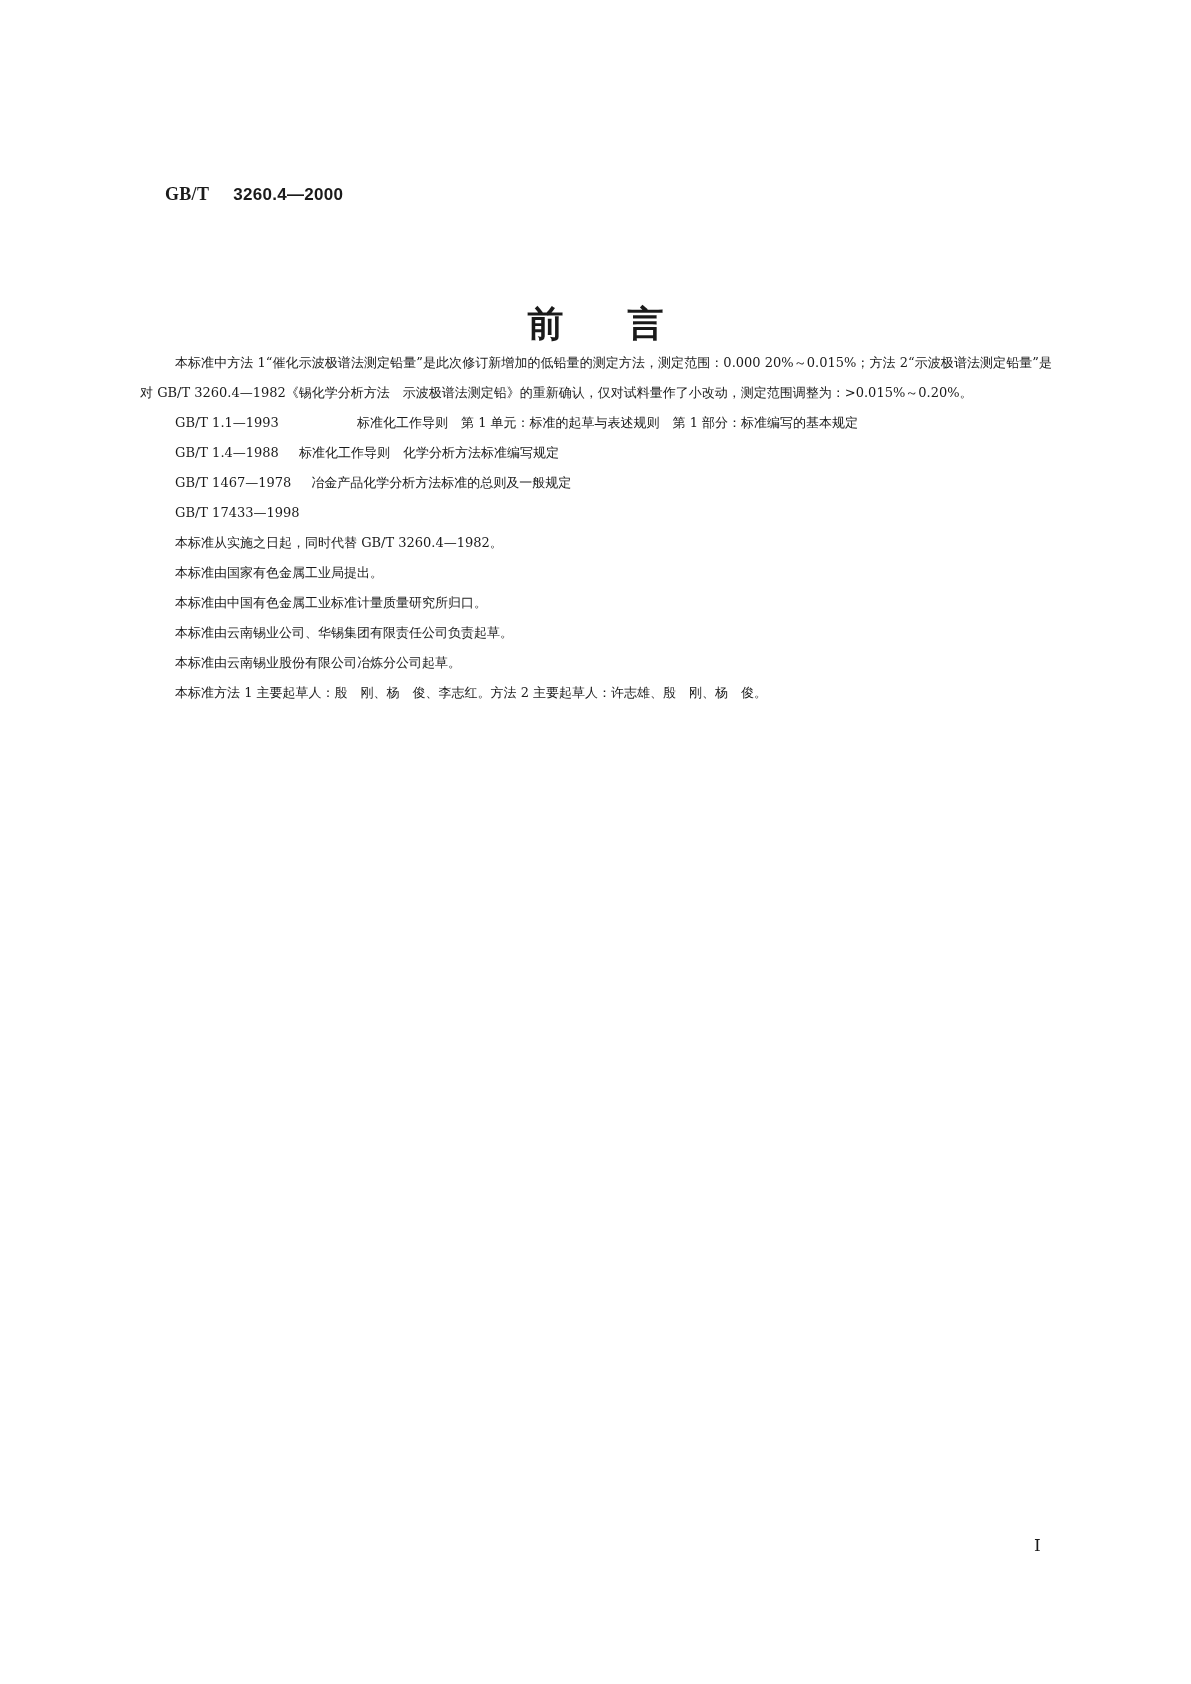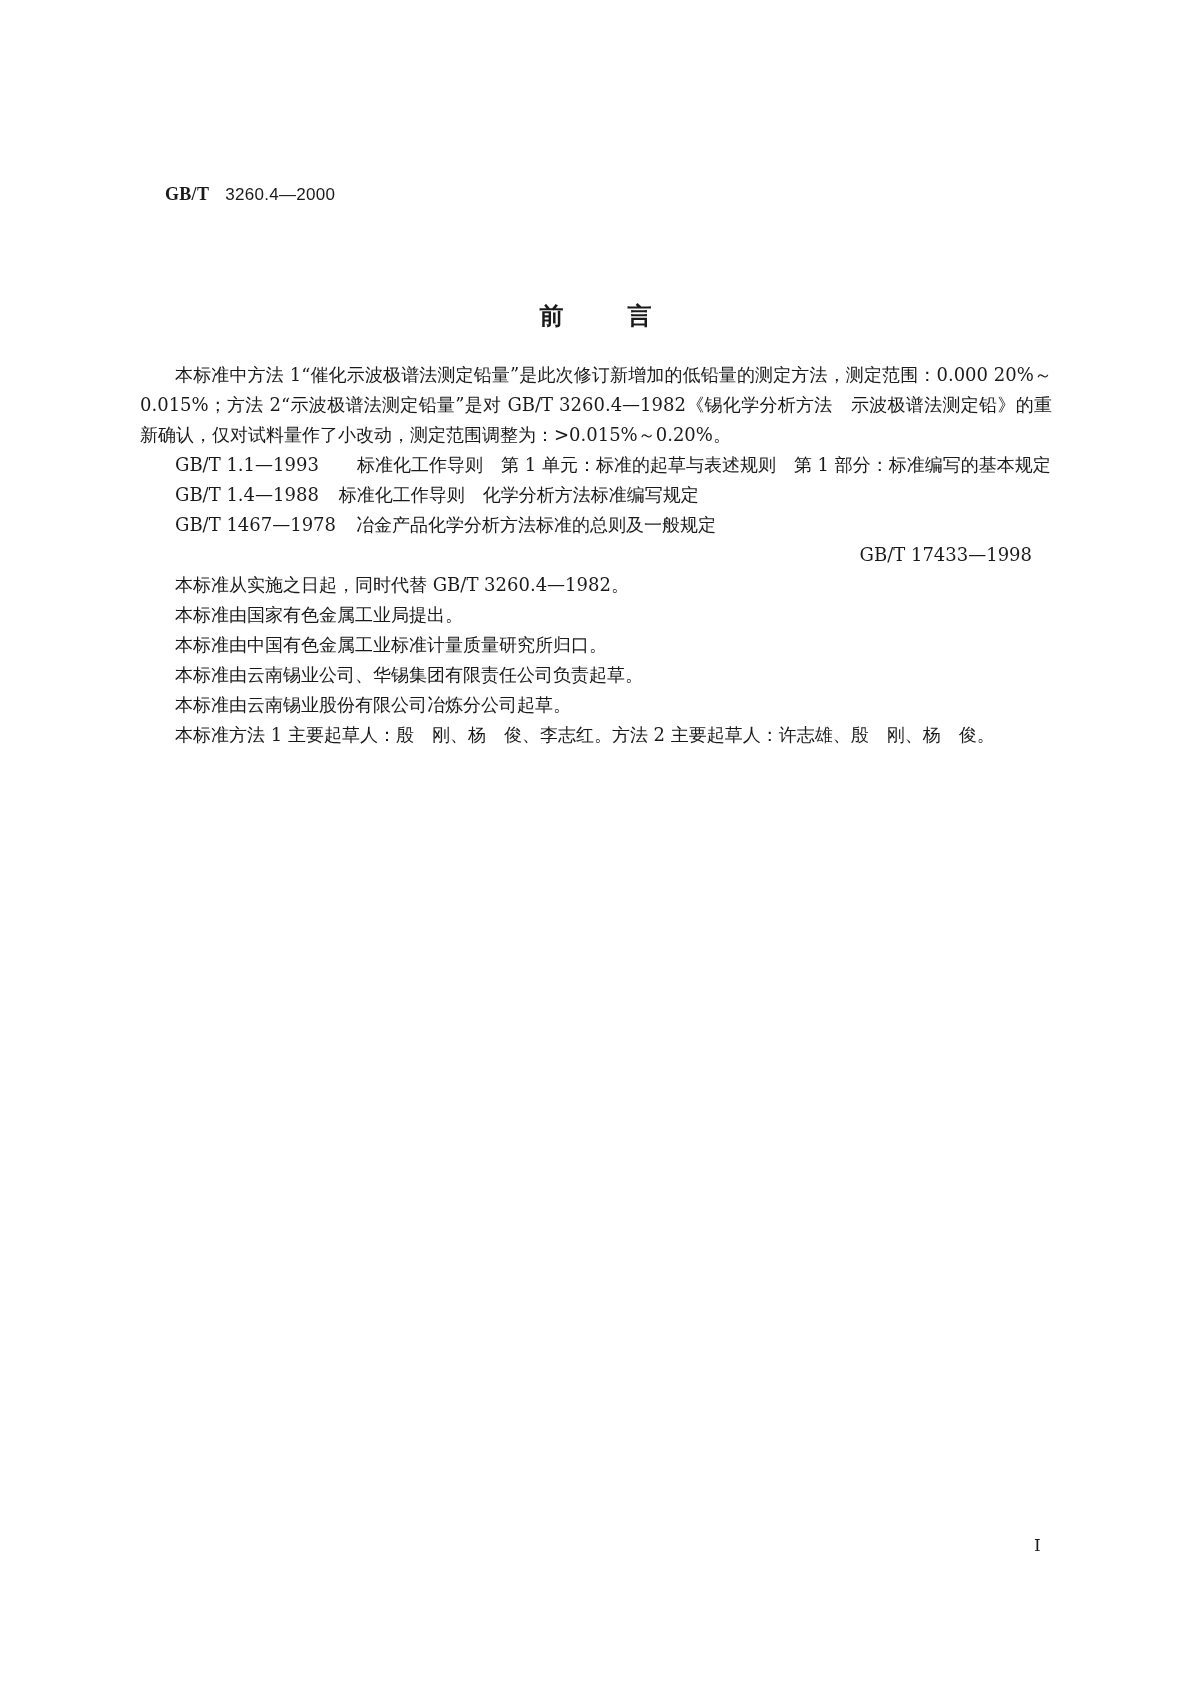--- a/index.html
+++ b/index.html
@@ -24,50 +24,50 @@
     white-space: nowrap;
   }
   .std-code .prefix {
     font-family: "Liberation Serif", "DejaVu Serif", serif;
     font-weight: bold;
     font-size: 18px;
     margin-left: 44px;
   }
   .std-code .num {
     font-family: "Liberation Sans", "DejaVu Sans", sans-serif;
-    margin-left: 16px;
+    margin-left: 24px;
+    font-weight: bold;
   }
   .title {
     position: absolute;
     left: 0;
     width: 1191px;
     top: 300px;
     text-align: center;
-    font-size: 24px;
+    font-size: 36px;
     font-weight: bold;
     letter-spacing: 64px;
     text-indent: 64px;
   }
   .content {
     position: absolute;
     left: 140px;
-    top: 360px;
+    top: 348px;
     width: 912px;
-    font-size: 18px;
+    font-size: 13px;
     line-height: 30px;
   }
   .para {
     margin: 0;
     text-indent: 35px;
     text-align: justify;
   }
   .ref {
     display: flex;
     padding-left: 35px;
-    justify-content: flex-end;
   }
   .ref .code {
     flex: 0 0 auto;
     white-space: nowrap;
     padding-right: 20px;
   }
   .ref .name {
     flex: 1 1 auto;
   }
   .ref.r1 .code { width: 162px; flex-basis: 162px; }

